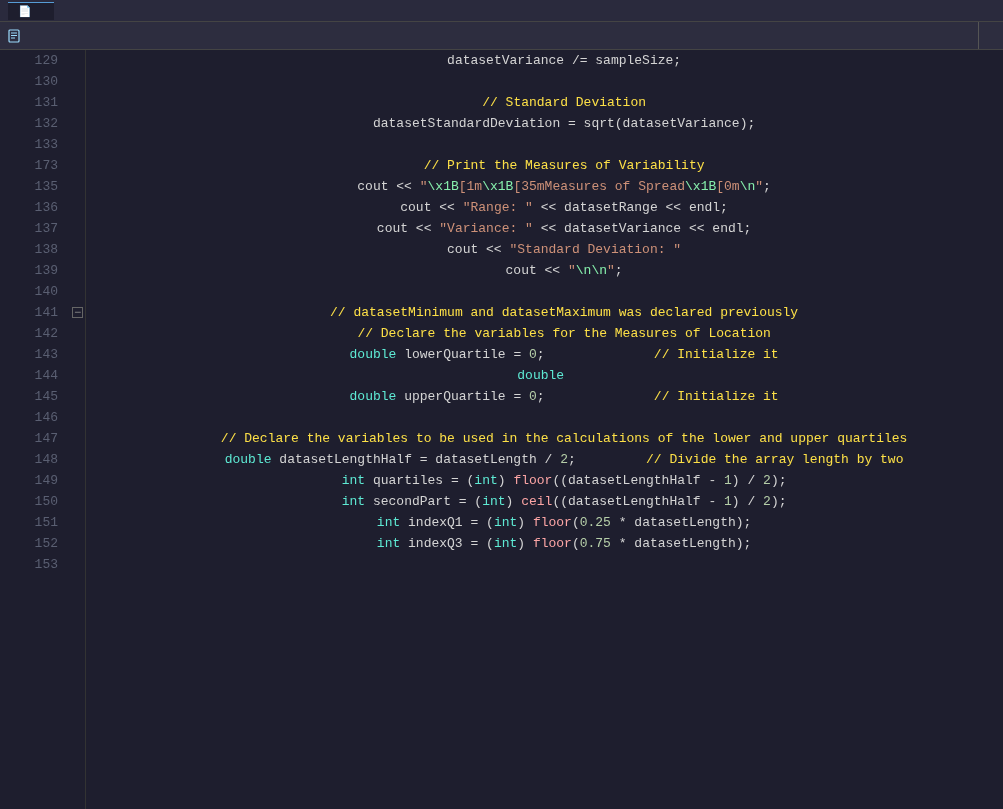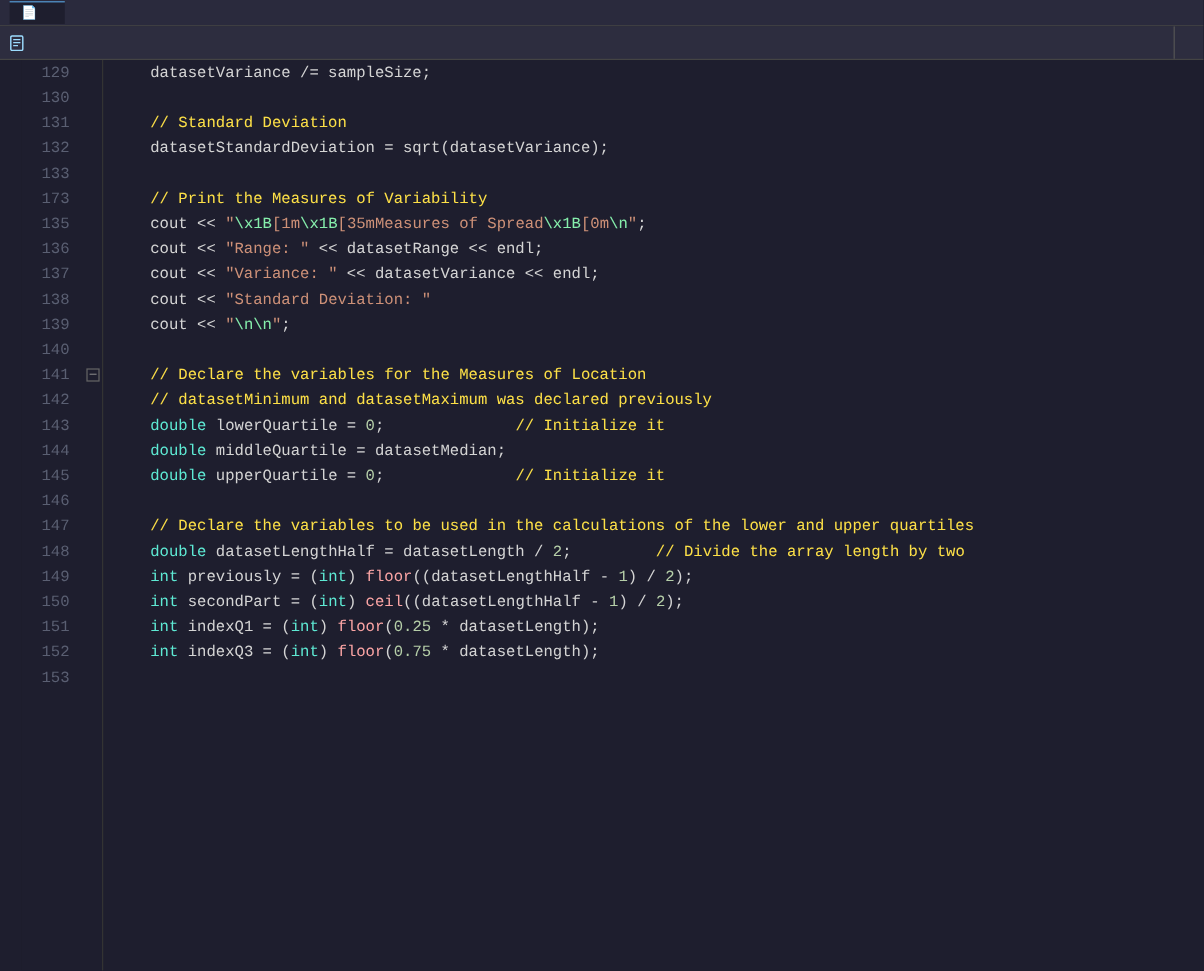--- a/index.html
+++ b/index.html
@@ -130,20 +130,21 @@
       padding-left: 8px;
     }
 
     .code-line {
       height: 21px;
       display: flex;
       align-items: center;
       white-space: pre;
       font-size: 13px;
       line-height: 21px;
+      justify-content: center;
     }
 
     
     .kw { color: #5eead4; } 
     .cm { color: #fde047; } 
     .str { color: #ce9178; } 
     .fn { color: #fca5a5; } 
     .num { color: #b5cea8; } 
     .plain { color: #d4d4d4; }
     .esc { color: #86efac; }
@@ -241,27 +242,27 @@
       <div class="code-line"><span class="cm">    // Standard Deviation</span></div>
       <div class="code-line"><span class="plain">    datasetStandardDeviation = sqrt(datasetVariance);</span></div>
       <div class="code-line">&nbsp;</div>
       <div class="code-line"><span class="cm">    // Print the Measures of Variability</span></div>
       <div class="code-line"><span class="plain">    cout &lt;&lt; </span><span class="str">"</span><span class="esc">\x1B</span><span class="str">[1m</span><span class="esc">\x1B</span><span class="str">[35mMeasures of Spread</span><span class="esc">\x1B</span><span class="str">[0m</span><span class="esc">\n</span><span class="str">"</span><span class="plain">;</span></div>
       <div class="code-line"><span class="plain">    cout &lt;&lt; </span><span class="str">"Range: "</span><span class="plain"> &lt;&lt; datasetRange &lt;&lt; endl;</span></div>
       <div class="code-line"><span class="plain">    cout &lt;&lt; </span><span class="str">"Variance: "</span><span class="plain"> &lt;&lt; datasetVariance &lt;&lt; endl;</span></div>
       <div class="code-line"><span class="plain">    cout &lt;&lt; </span><span class="str">"Standard Deviation: "</span></div>
       <div class="code-line"><span class="plain">    cout &lt;&lt; </span><span class="str">"</span><span class="esc">\n\n</span><span class="str">"</span><span class="plain">;</span></div>
       <div class="code-line">&nbsp;</div>
+      <div class="code-line"><span class="plain">    </span><span class="cm">// datasetMinimum and datasetMaximum was declared previously</span></div>
       <div class="code-line"><span class="plain">    </span><span class="cm">// Declare the variables for the Measures of Location</span></div>
-      <div class="code-line"><span class="plain">    </span><span class="cm">// datasetMinimum and datasetMaximum was declared previously</span></div>
       <div class="code-line"><span class="plain">    </span><span class="kw">double</span><span class="plain"> lowerQuartile = </span><span class="num">0</span><span class="plain">;</span><span class="plain">              </span><span class="cm">// Initialize it</span></div>
-      <div class="code-line"><span class="plain">    </span><span class="kw">double</span><span class="plain"> middleQuartile = datasetMedian;</span><span class="plain">      </span></div>
+      <div class="code-line"><span class="plain">    </span><span class="kw">double</span><span class="plain">      </span></div>
       <div class="code-line"><span class="plain">    </span><span class="kw">double</span><span class="plain"> upperQuartile = </span><span class="num">0</span><span class="plain">;</span><span class="plain">              </span><span class="cm">// Initialize it</span></div>
       <div class="code-line">&nbsp;</div>
       <div class="code-line"><span class="plain">    </span><span class="cm">// Declare the variables to be used in the calculations of the lower and upper quartiles</span></div>
       <div class="code-line"><span class="plain">    </span><span class="kw">double</span><span class="plain"> datasetLengthHalf = datasetLength / </span><span class="num">2</span><span class="plain">;</span><span class="plain">         </span><span class="cm">// Divide the array length by two</span></div>
-      <div class="code-line"><span class="plain">    </span><span class="kw">int</span><span class="plain"> previously = (</span><span class="kw">int</span><span class="plain">) </span><span class="fn">floor</span><span class="plain">((datasetLengthHalf - </span><span class="num">1</span><span class="plain">) / </span><span class="num">2</span><span class="plain">);</span></div>
+      <div class="code-line"><span class="plain">    </span><span class="kw">int</span><span class="plain"> quartiles = (</span><span class="kw">int</span><span class="plain">) </span><span class="fn">floor</span><span class="plain">((datasetLengthHalf - </span><span class="num">1</span><span class="plain">) / </span><span class="num">2</span><span class="plain">);</span></div>
       <div class="code-line"><span class="plain">    </span><span class="kw">int</span><span class="plain"> secondPart = (</span><span class="kw">int</span><span class="plain">) </span><span class="fn">ceil</span><span class="plain">((datasetLengthHalf - </span><span class="num">1</span><span class="plain">) / </span><span class="num">2</span><span class="plain">);</span></div>
       <div class="code-line"><span class="plain">    </span><span class="kw">int</span><span class="plain"> indexQ1 = (</span><span class="kw">int</span><span class="plain">) </span><span class="fn">floor</span><span class="plain">(</span><span class="num">0.25</span><span class="plain"> * datasetLength);</span></div>
       <div class="code-line"><span class="plain">    </span><span class="kw">int</span><span class="plain"> indexQ3 = (</span><span class="kw">int</span><span class="plain">) </span><span class="fn">floor</span><span class="plain">(</span><span class="num">0.75</span><span class="plain"> * datasetLength);</span></div>
       <div class="code-line">&nbsp;</div>
     </div>
 </div>
 
 </body></html>

